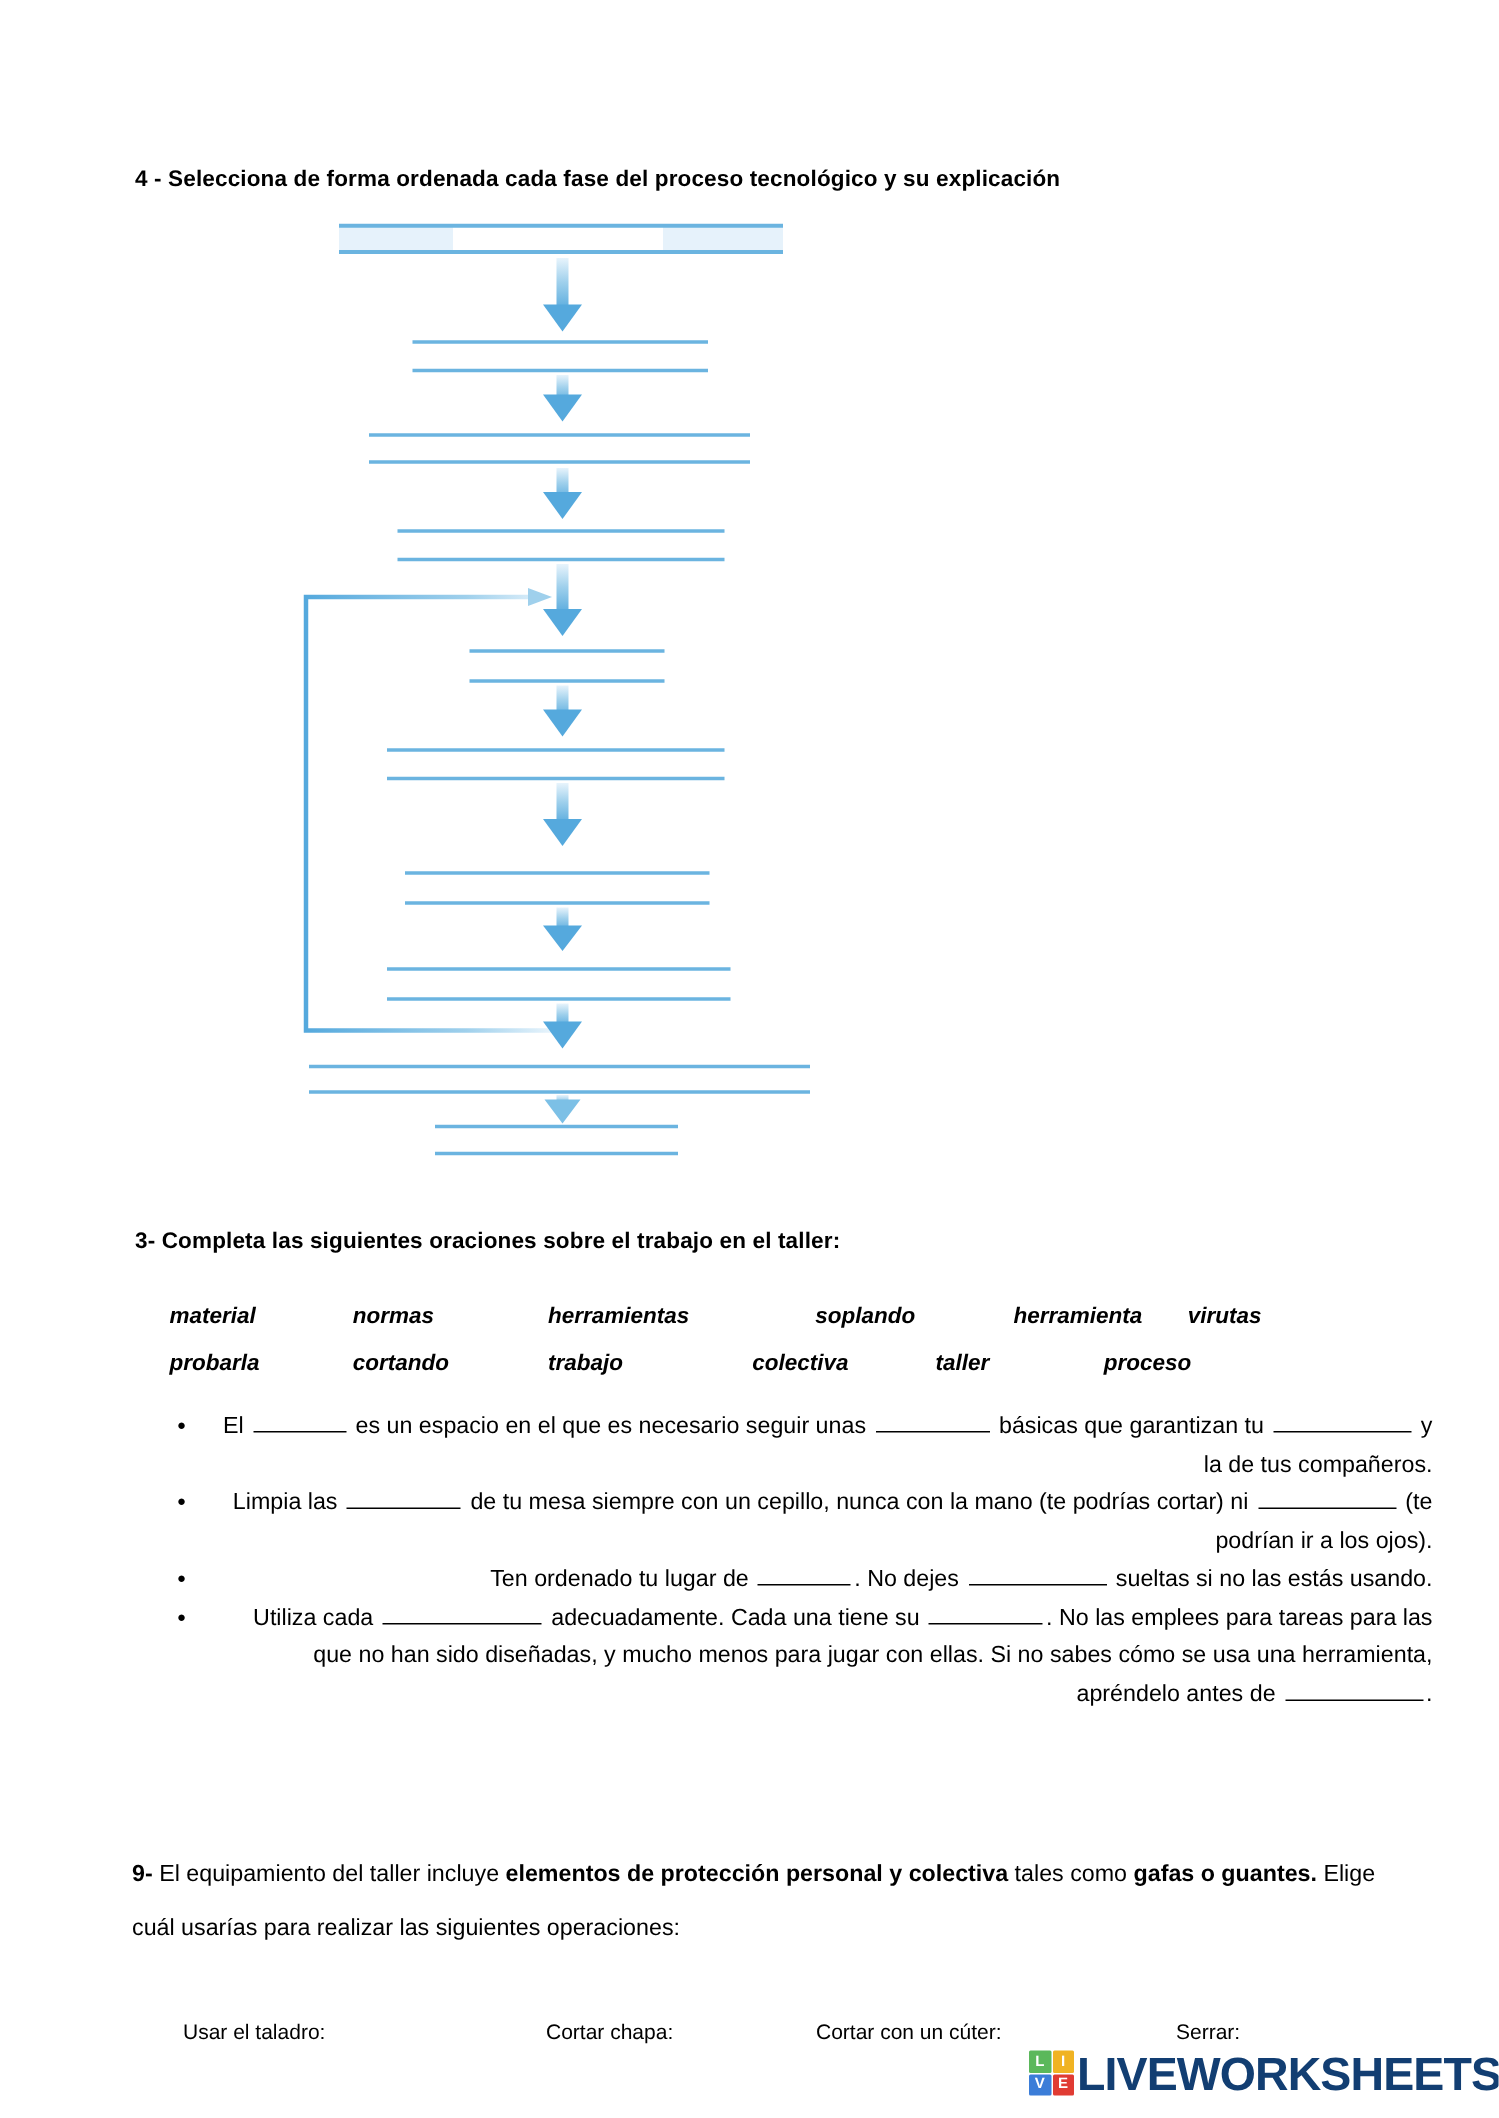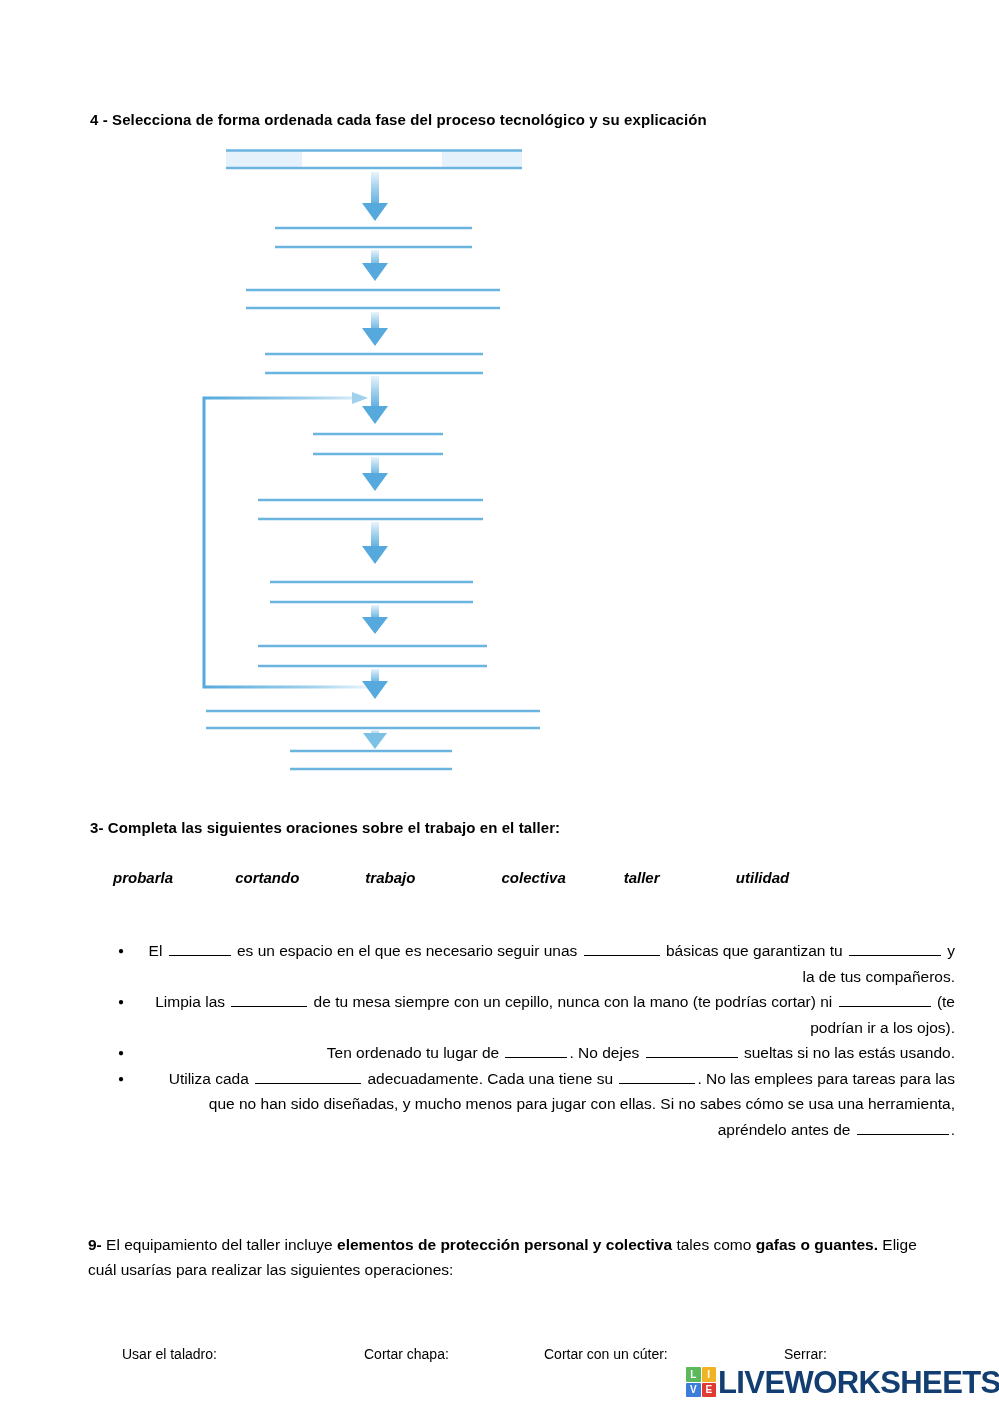--- a/index.html
+++ b/index.html
@@ -96,21 +96,21 @@
   .b-long   { width: 92px; }
   .b-xlong  { width: 106px; }
 
   
   .q9 {
     position: absolute;
     left: 88px;
     top: 1232px;
     width: 830px;
     font-size: 15.5px;
-    line-height: 25px;
+    line-height: 36px;
   }
   .q9 b { font-weight: bold; }
 
   .q9-ops {
     position: absolute;
     top: 1305px;
     left: 0;
     width: 999px;
     height: 30px;
     font-size: 14px;
@@ -277,26 +277,34 @@
   <g>
     <line class="fc-line" x1="290" y1="751" x2="452" y2="751" stroke="#6bb4e0" stroke-width="2.4"></line>
     <line class="fc-line" x1="290" y1="769" x2="452" y2="769" stroke="#6bb4e0" stroke-width="2.4"></line>
   </g>
 </svg>
 
 <div class="abs q-heading" style="left:90px; top:818px; width:860px;">3- Completa las siguientes oraciones sobre el trabajo en el taller:</div>
 
 <div class="wordbank">
   <div class="wordbank-row">
+    <span class="w" style="width:118px;">material</span>
+    <span class="w" style="width:126px;">normas</span>
+    <span class="w" style="width:174px;">herramientas</span>
+    <span class="w" style="width:128px;">soplando</span>
+    <span class="w" style="width:112px;">herramienta</span>
+    <span class="w">virutas</span>
+  </div>
+  <div class="wordbank-row">
     <span class="w" style="width:118px;">probarla</span>
     <span class="w" style="width:126px;">cortando</span>
     <span class="w" style="width:132px;">trabajo</span>
     <span class="w" style="width:118px;">colectiva</span>
     <span class="w" style="width:108px;">taller</span>
-    <span class="w">utilidad</span>
+    <span class="w">proceso</span>
   </div>
 </div>
 
 <div class="bullets" id="bullet-list">
     <div class="bullet-item"><span>El </span><span class="blank b-short"></span><span> es un espacio en el que es necesario seguir unas </span><span class="blank b-med"></span><span> básicas que garantizan tu </span><span class="blank b-long"></span><span> y la de tus compañeros.</span></div>
     <div class="bullet-item"><span>Limpia las </span><span class="blank b-med"></span><span> de tu mesa siempre con un cepillo, nunca con la mano (te podrías cortar) ni </span><span class="blank b-long"></span><span> (te podrían ir a los ojos).</span></div>
     <div class="bullet-item"><span>Ten ordenado tu lugar de </span><span class="blank b-short"></span><span>. No dejes </span><span class="blank b-long"></span><span> sueltas si no las estás usando.</span></div>
     <div class="bullet-item"><span>Utiliza cada </span><span class="blank b-xlong"></span><span> adecuadamente. Cada una tiene su </span><span class="blank b-med"></span><span>. No las emplees para tareas para las que no han sido diseñadas, y mucho menos para jugar con ellas. Si no sabes cómo se usa una herramienta, apréndelo antes de </span><span class="blank b-long"></span><span>.</span></div>
   </div>
 

